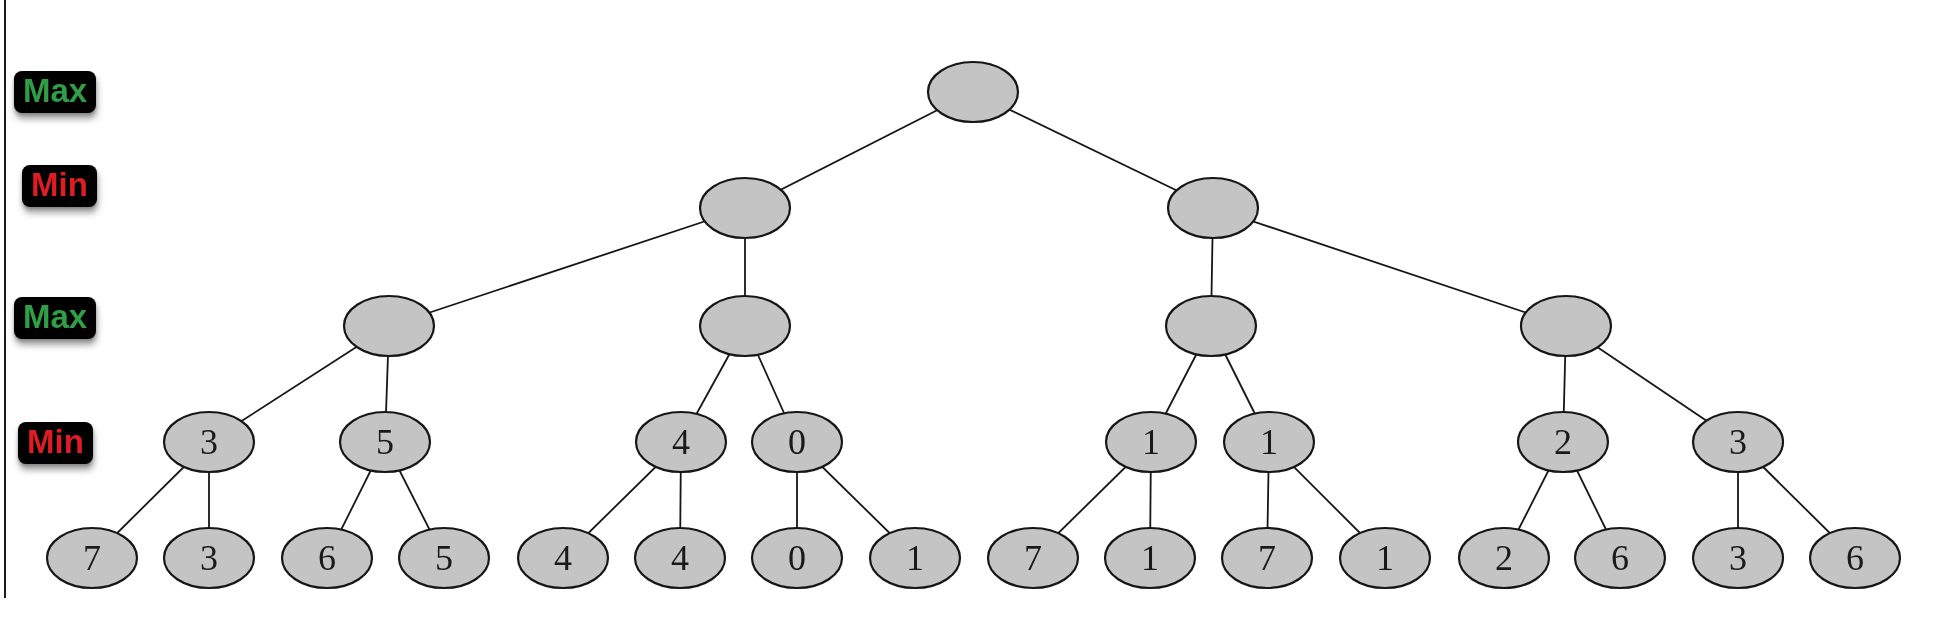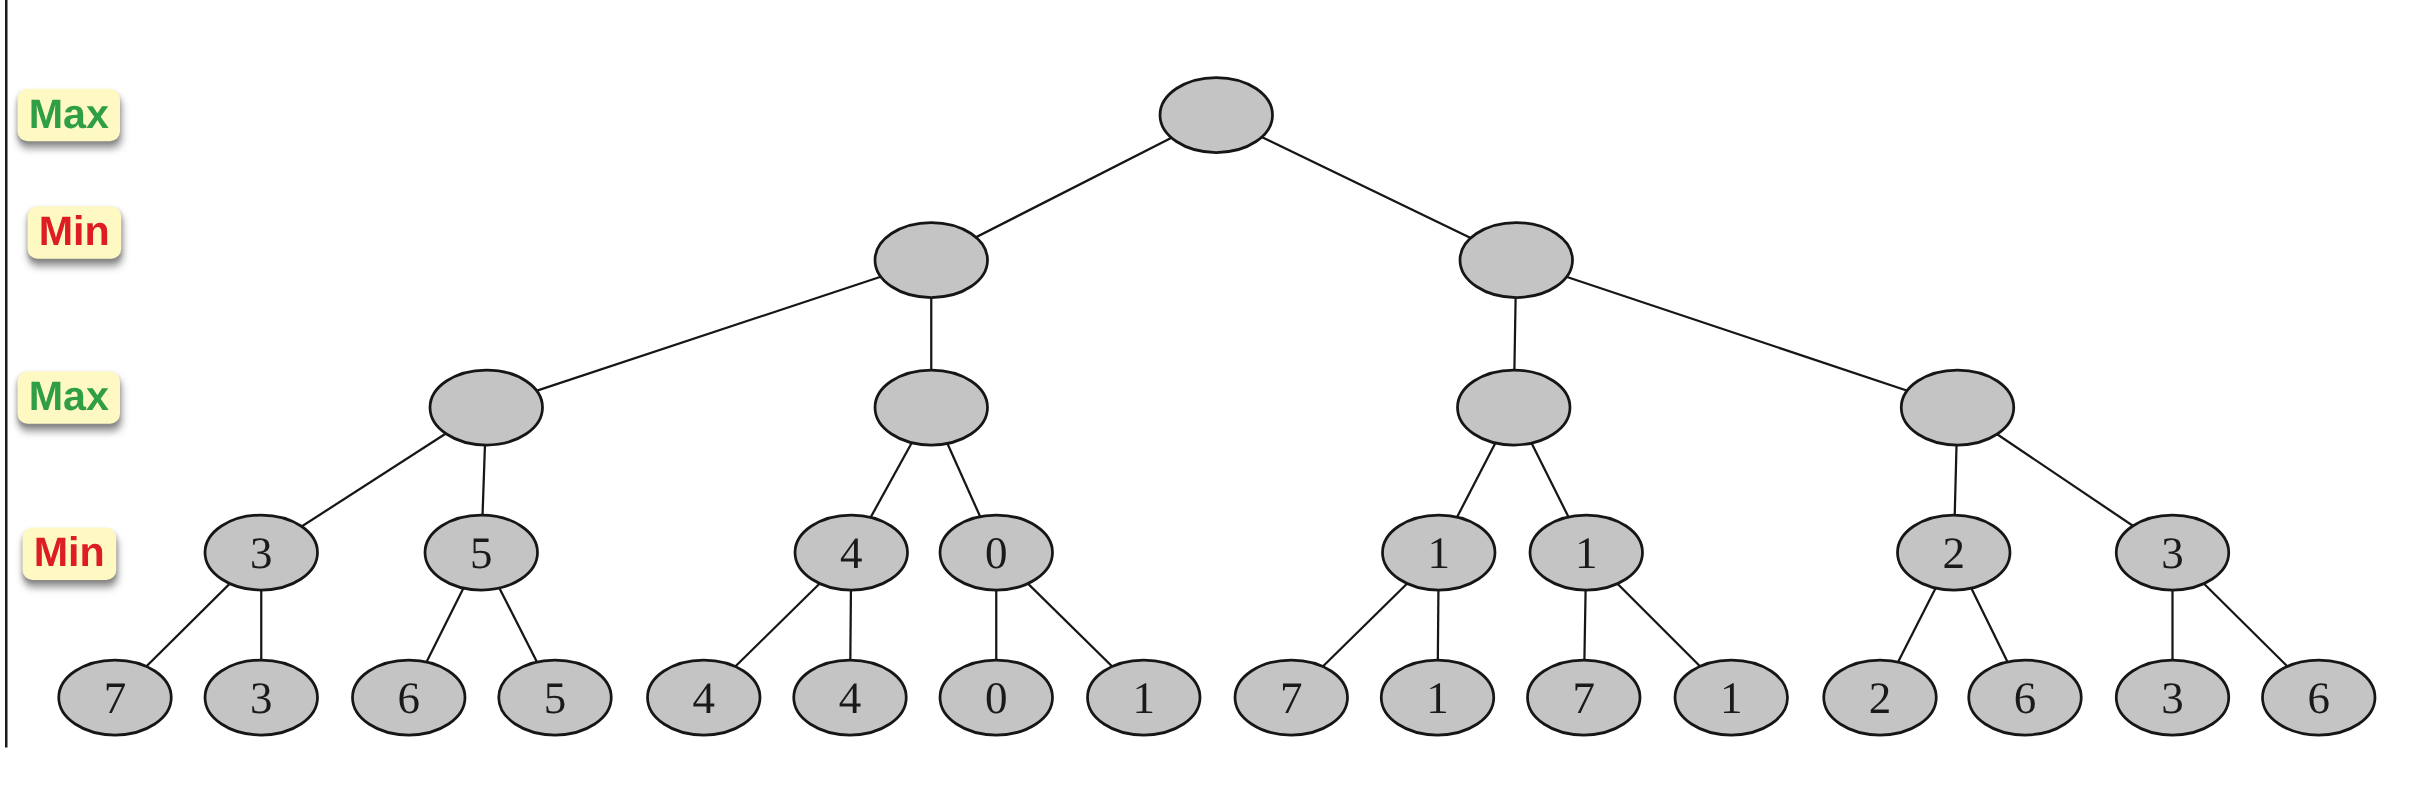--- a/index.html
+++ b/index.html
@@ -18,21 +18,21 @@
   #left-rule {
     position: absolute;
     left: 4px;
     top: 0;
     width: 2px;
     height: 598px;
     background: #1a1a1a;
   }
   .sticker {
     position: absolute;
-    background: #fef9c3;
+    background: #000000;
     border-radius: 8px;
     padding: 1px 9px 3px 9px;
     font-size: 33px;
     font-weight: bold;
     line-height: 38px;
     box-shadow: 1px 6px 6px rgba(70,70,70,0.50), 0 2px 3px rgba(90,90,90,0.35);
     letter-spacing: 0px;
   }
   #tree-svg {
     position: absolute;

